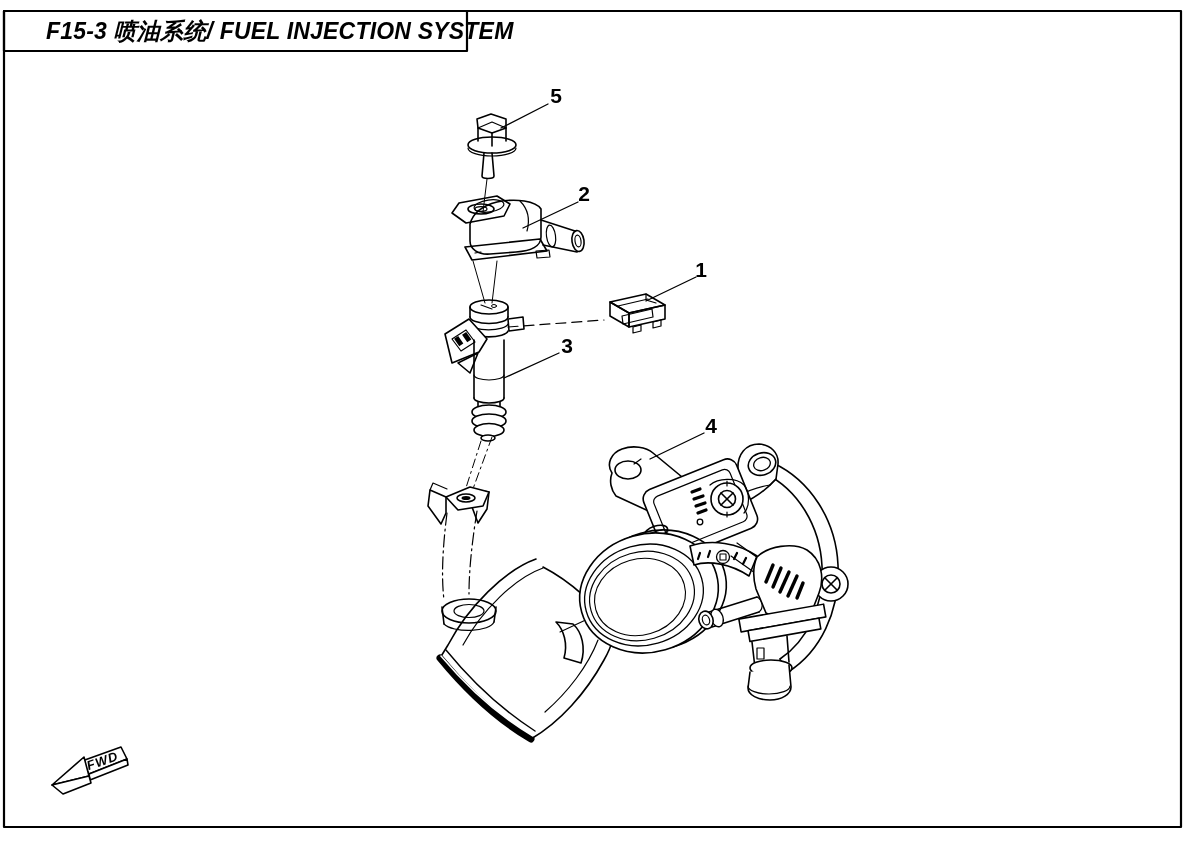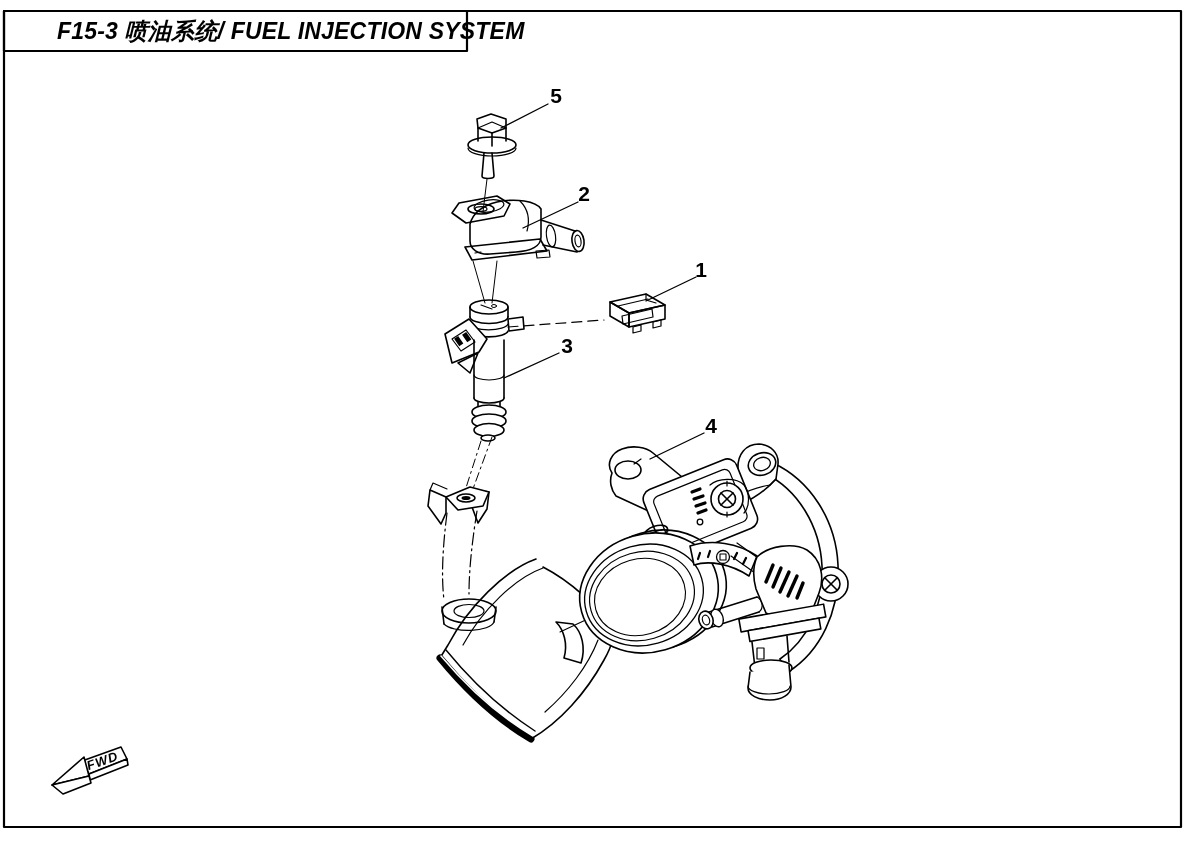--- a/index.html
+++ b/index.html
@@ -3,21 +3,21 @@
 <meta charset="utf-8">
 <style>
   html,body{margin:0;padding:0;background:#fff;}
   body{width:1187px;height:841px;position:relative;overflow:hidden;
        font-family:"Liberation Sans", sans-serif;}
   .page{position:absolute;inset:0;}
   svg{position:absolute;left:0;top:0;}
   .title-text{
     position:absolute;left:46px;top:16px;width:410px;height:32px;
     font-weight:bold;font-style:italic;font-size:23px;color:#000;
-    white-space:nowrap;letter-spacing:0.2px;margin-left:11px;
+    white-space:nowrap;letter-spacing:0.2px;
   }
   .callout-num{font-weight:bold;font-size:21px;fill:#000;}
   .fwd-label{font-weight:bold;font-style:italic;font-size:13px;fill:#000;letter-spacing:1px;}
 </style>
 </head>
 <body>
 
 <div class="page">
 
 <svg width="1187" height="841" viewBox="0 0 1187 841">

